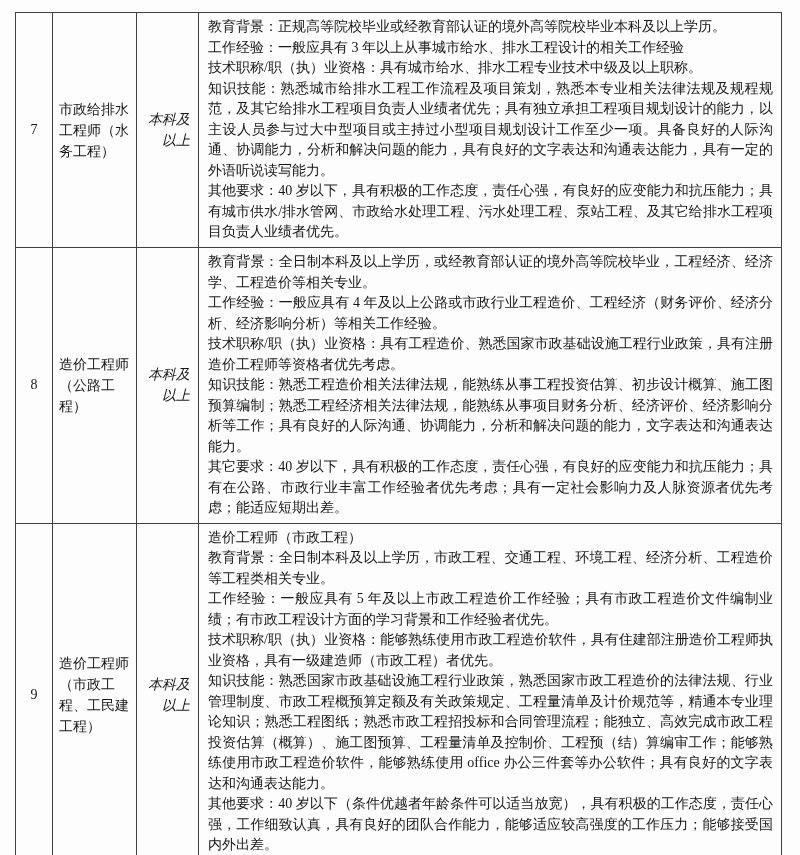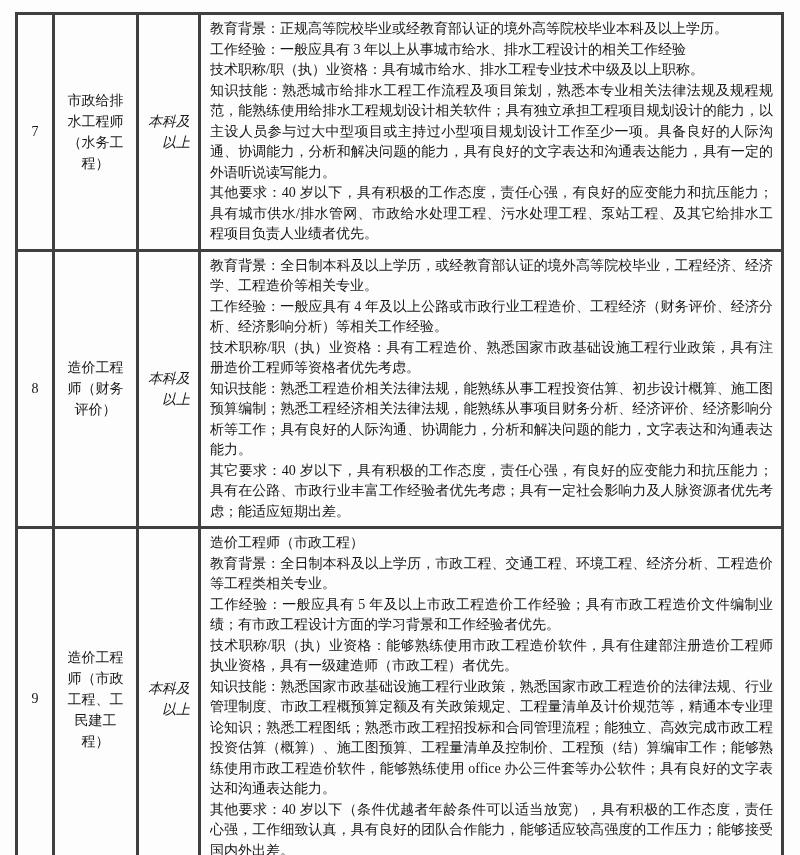--- a/index.html
+++ b/index.html
@@ -18,31 +18,31 @@
   }
   table.job-table {
     position: absolute;
     left: 15px;
     top: 12px;
     width: 766px;
     border-collapse: collapse;
     table-layout: fixed;
   }
   table.job-table td {
-    border: 3px solid #404040;
+    border: 1px solid #404040;
     font-size: 14px;
     color: #161616;
   }
   td.cell-num {
     text-align: center;
     vertical-align: middle;
     padding: 0;
   }
   td.cell-pos {
-    text-align: center;
+    text-align: left;
     vertical-align: middle;
     padding: 0 6px;
     line-height: 21px;
   }
   td.cell-edu {
     text-align: right;
     vertical-align: middle;
     padding: 0 8px;
     line-height: 21px;
     font-style: italic;
@@ -73,28 +73,28 @@
     <tbody>
 
       <tr style="height:235px">
         <td class="cell-num">7</td>
         <td class="cell-pos">市政给排水工程师（水务工程）</td>
         <td class="cell-edu">本科及以上</td>
         <td class="cell-req">
           <p>教育背景：正规高等院校毕业或经教育部认证的境外高等院校毕业本科及以上学历。</p>
           <p>工作经验：一般应具有 3 年以上从事城市给水、排水工程设计的相关工作经验</p>
           <p>技术职称/职（执）业资格：具有城市给水、排水工程专业技术中级及以上职称。</p>
-          <p>知识技能：熟悉城市给排水工程工作流程及项目策划，熟悉本专业相关法律法规及规程规范，能熟练使用给排水工程规划设计相关软件；具有独立承担工程项目规划设计的能力，以主设人员参与过大中型项目或主持过小型项目规划设计工作至少一项。具备良好的人际沟通、协调能力，分析和解决问题的能力，具有良好的文字表达和沟通表达能力，具有一定的外语听说读写能力。</p>
+          <p>知识技能：熟悉城市给排水工程工作流程及项目策划，熟悉本专业相关法律法规及规程规范，及其它给排水工程项目负责人业绩者优先；具有独立承担工程项目规划设计的能力，以主设人员参与过大中型项目或主持过小型项目规划设计工作至少一项。具备良好的人际沟通、协调能力，分析和解决问题的能力，具有良好的文字表达和沟通表达能力，具有一定的外语听说读写能力。</p>
           <p>其他要求：40 岁以下，具有积极的工作态度，责任心强，有良好的应变能力和抗压能力；具有城市供水/排水管网、市政给水处理工程、污水处理工程、泵站工程、及其它给排水工程项目负责人业绩者优先。</p>
         </td>
       </tr>
 
       <tr style="height:253px">
         <td class="cell-num">8</td>
-        <td class="cell-pos">造价工程师（财务评价）</td>
+        <td class="cell-pos">造价工程师（公路工程）</td>
         <td class="cell-edu">本科及以上</td>
         <td class="cell-req">
           <p>教育背景：全日制本科及以上学历，或经教育部认证的境外高等院校毕业，工程经济、经济学、工程造价等相关专业。</p>
           <p>工作经验：一般应具有 4 年及以上公路或市政行业工程造价、工程经济（财务评价、经济分析、经济影响分析）等相关工作经验。</p>
           <p>技术职称/职（执）业资格：具有工程造价、熟悉国家市政基础设施工程行业政策，具有注册造价工程师等资格者优先考虑。</p>
           <p>知识技能：熟悉工程造价相关法律法规，能熟练从事工程投资估算、初步设计概算、施工图预算编制；熟悉工程经济相关法律法规，能熟练从事项目财务分析、经济评价、经济影响分析等工作；具有良好的人际沟通、协调能力，分析和解决问题的能力，文字表达和沟通表达能力。</p>
           <p>其它要求：40 岁以下，具有积极的工作态度，责任心强，有良好的应变能力和抗压能力；具有在公路、市政行业丰富工作经验者优先考虑；具有一定社会影响力及人脉资源者优先考虑；能适应短期出差。</p>
         </td>
       </tr>
 

